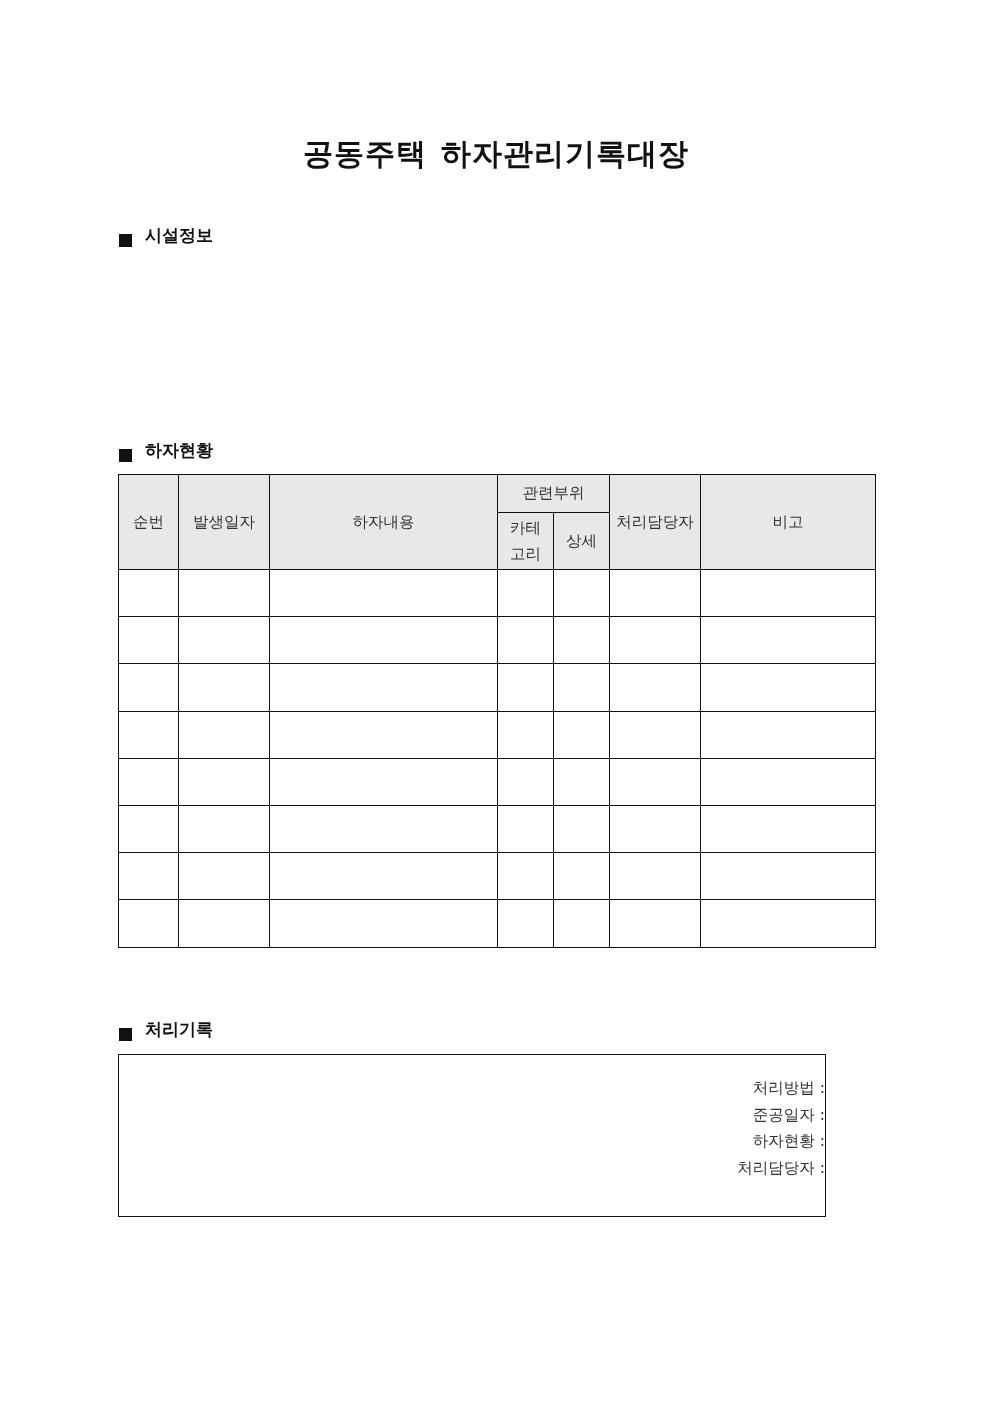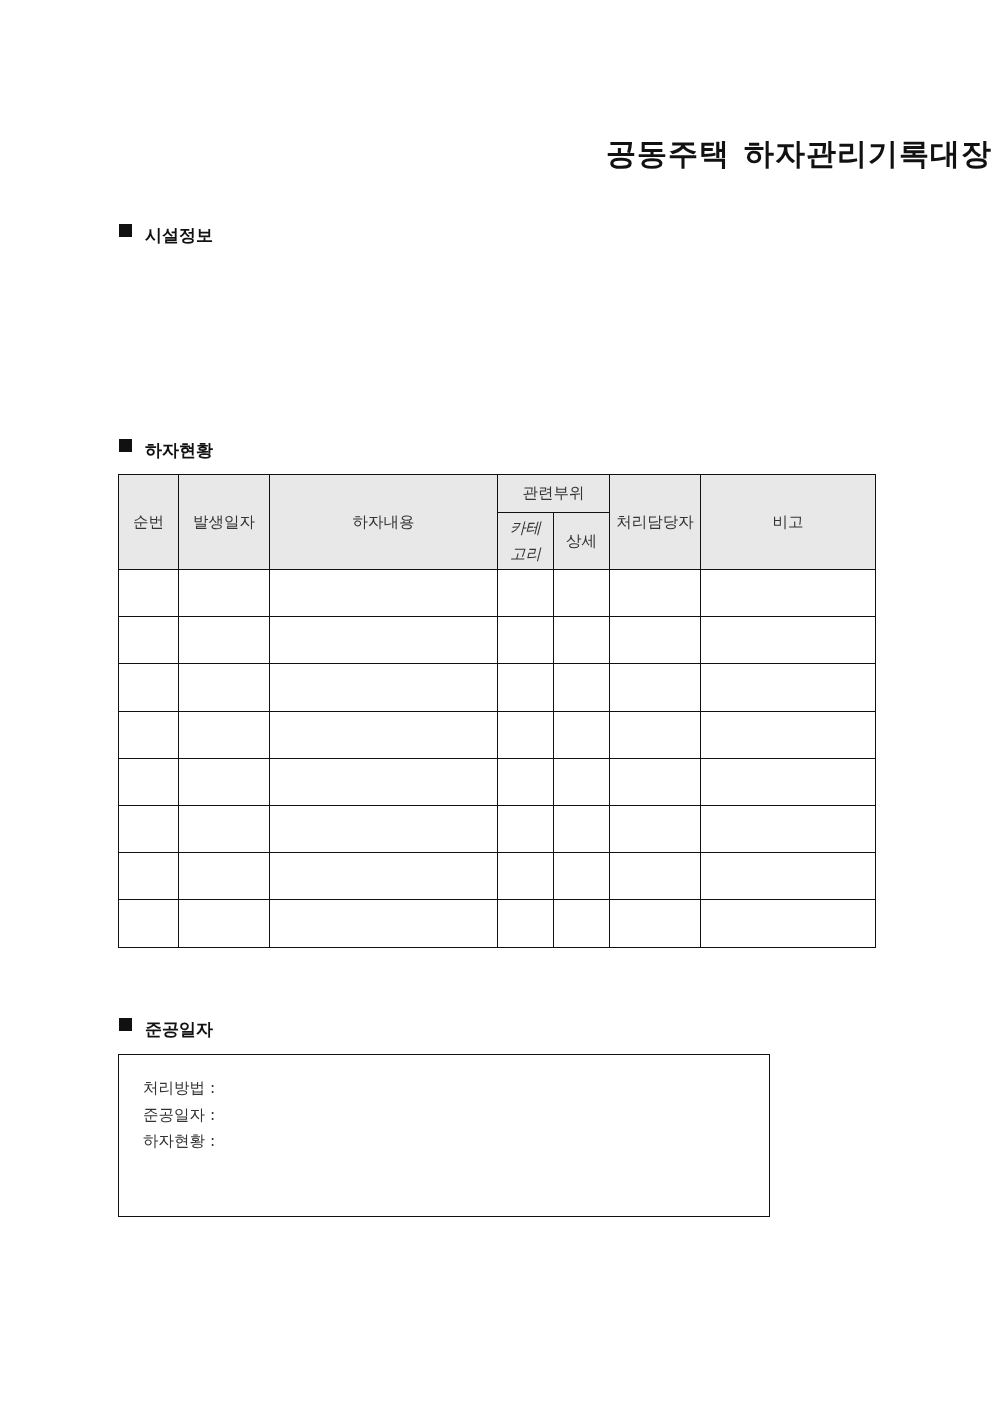--- a/index.html
+++ b/index.html
@@ -1,53 +1,53 @@
 <!DOCTYPE html>
 <html><head>
   <meta charset="utf-8">
   <style>
     * { box-sizing: border-box; margin: 0; padding: 0; }
     html, body { width: 992px; height: 1403px; background: #ffffff; }
     body { position: relative; font-family: "DejaVu Sans", "Liberation Sans", sans-serif; color: #222; }
 
     .title {
-      position: absolute; left: 0; top: 134px; width: 992px; text-align: right;
+      position: absolute; left: 0; top: 134px; width: 992px; text-align: center;
       font-size: 30px; font-weight: bold; color: #111; letter-spacing: 1px;
       font-family: "DejaVu Sans", sans-serif;
     }
     .title .sp { display: inline-block; width: 14px; }
 
     .section-heading {
       position: absolute; left: 119px; font-size: 17px; font-weight: bold; color: #111;
-      display: flex; align-items: flex-start;
+      display: flex; align-items: flex-end;
     }
     .section-heading .square {
       display: inline-block; width: 13px; height: 13px; background: #111; margin-right: 13px;
     }
 
     table { border-collapse: collapse; position: absolute; table-layout: fixed; }
     td { border: 1.5px solid #111; font-size: 15.5px; color: #333; text-align: center; vertical-align: middle; }
     td.label { background: #e8e8e8; }
 
     
     #facility-table { left: 118px; top: 259px; width: 757px; }
     #facility-table tr.r1 td { height: 47px; }
     #facility-table tr.r2 td { height: 62px; }
 
     
     #defects-table { left: 118px; top: 474px; width: 757px; }
     #defects-table tr.h1 td { height: 38px; }
     #defects-table tr.h2 td { height: 57px; }
     #defects-table tr.data td { height: 47.2px; }
-    #defects-table td.multi { line-height: 26px; font-style: italic; }
+    #defects-table td.multi { line-height: 26px; }
 
     
     .records-box {
-      position: absolute; left: 118px; top: 1054px; width: 652px; height: 163px;
-      border: 1.5px solid #111; padding: 20px 0 0 24px;
+      position: absolute; left: 118px; top: 1054px; width: 708px; height: 163px;
+      border: 1.5px solid #111; padding: 20px 0 0 24px; text-align: right;
     }
     .records-box .line { font-size: 15.5px; color: #333; height: 26.5px; line-height: 26.5px; }
   </style>
 </head>
 <body>
 
 <div class="title">
   <span>공동주택</span><span class="sp"></span><span>하자관리기록대장</span>
 </div>
 
@@ -168,29 +168,33 @@
     <td></td>
     <td></td>
     <td></td>
     <td></td>
   </tr>
 </tbody>
   </table>
 
 <div class="section-heading" style="top:1018px;">
   <span class="square"></span>
-  <span>준공일자</span>
+  <span>처리기록</span>
 </div>
 
 <div class="records-box">
   <div class="line">
     <span>처리방법 :</span>
     <span></span>
   </div>
   <div class="line">
     <span>준공일자 :</span>
     <span></span>
   </div>
   <div class="line">
     <span>하자현황 :</span>
     <span></span>
   </div>
+  <div class="line">
+    <span>처리담당자 :</span>
+    <span></span>
+  </div>
 </div>
 
 </body></html>

